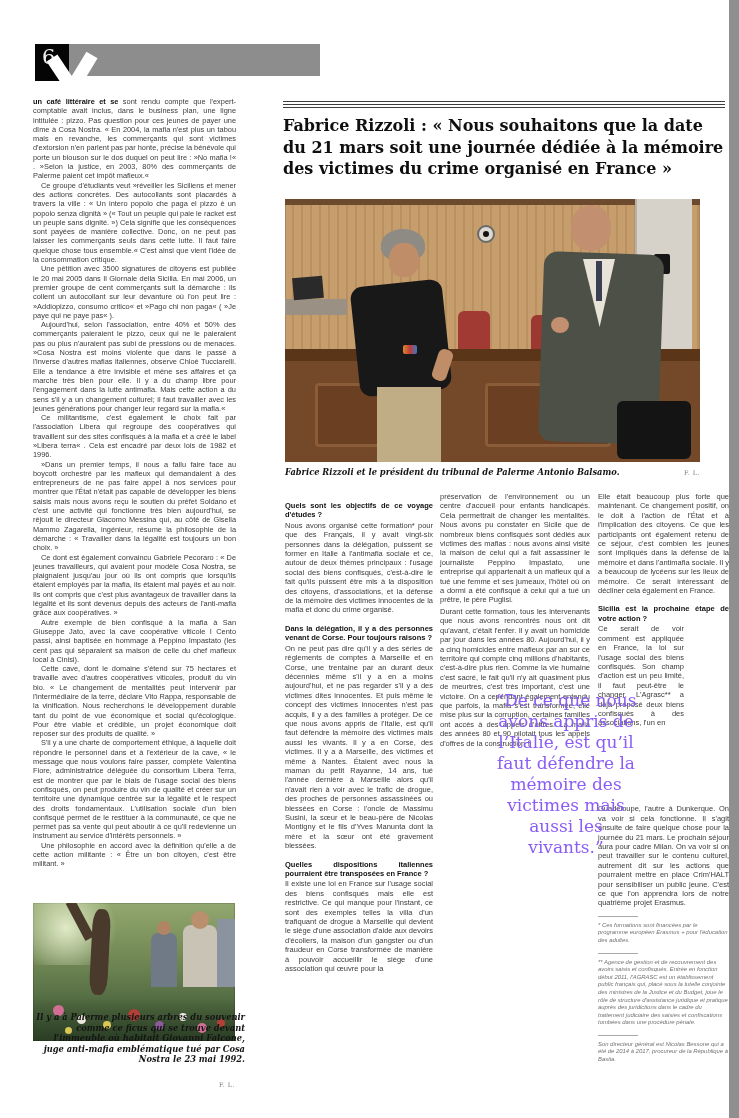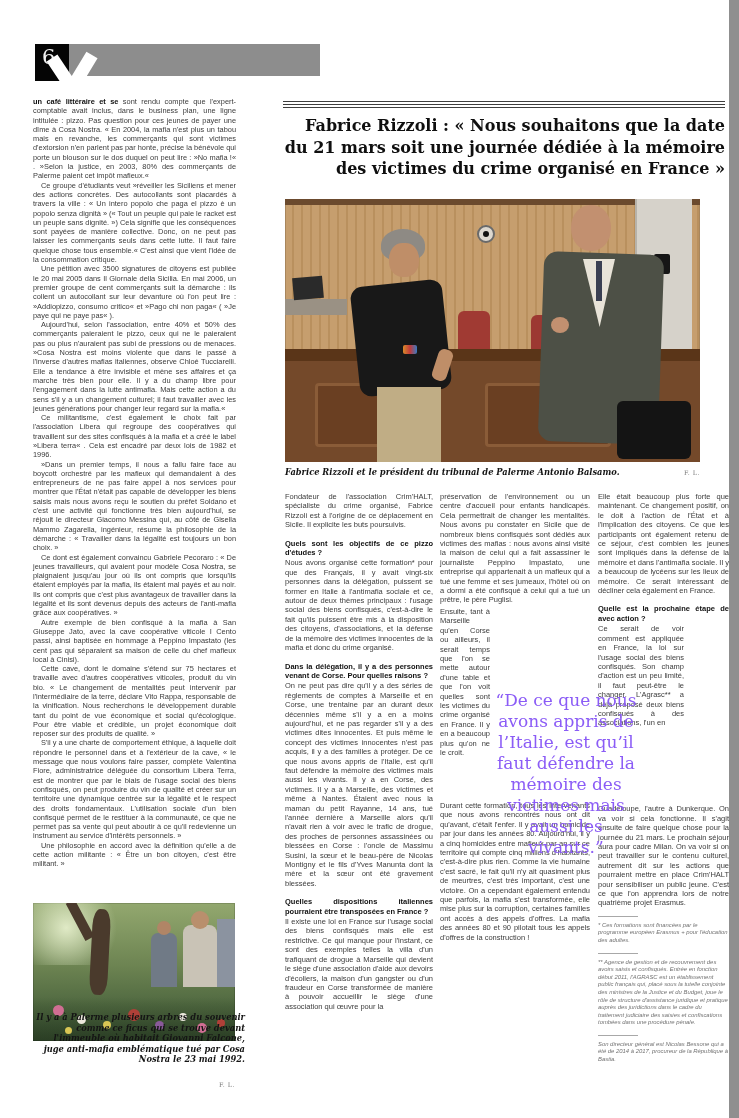--- a/index.html
+++ b/index.html
@@ -32,21 +32,21 @@
 
   
   .caption{font-family:"DejaVu Serif",serif;font-weight:bold;font-style:italic;
            font-size:8.3px;line-height:10.6px;color:#141414;}
   .credit{font-family:"DejaVu Serif",serif;font-size:6.3px;color:#777;letter-spacing:.5px;}
 
   
   .headwrap{left:283px;top:101px;width:442px;}
   .rule3{height:7px;background:repeating-linear-gradient(180deg,#3d3d3d 0 1px,transparent 1px 3px);margin-bottom:7px;}
   .headline{font-family:"DejaVu Serif",serif;font-weight:bold;font-size:16px;line-height:21.5px;
-            color:#0f0f0f;text-align:right;margin:0;}
+            color:#0f0f0f;text-align:left;margin:0;}
 
   
   .ivcol{color:#3c3c3c;font-size:7.5px;line-height:9.4px;text-align:justify;}
   .ivcol p{margin:0 0 2px 0;}
   .ivcol .q{font-weight:bold;color:#111;margin:9px 0 1px 0;}
   .cola{left:285px;top:492px;width:148px;}
   .colb{left:440px;top:492px;width:150px;}
   .colc{left:598px;top:492px;width:131px;}
   .narrow-b{width:50px;min-height:192px;}
   .narrow-c{width:86px;margin-left:auto;min-height:178px;}
@@ -182,38 +182,36 @@
     <div class="abs pm-tie" data-name="man-right-tie"></div>
     <div class="abs pm-head2" data-name="man-right-head"></div>
     <div class="abs pm-hand" data-name="man-right-hand"></div>
     <div class="abs pm-bag" data-name="briefcase"></div>
   </div>
 
   <div class="abs caption" style="left:285px;top:467px;width:360px;" data-name="photo-caption">Fabrice Rizzoli et le président du tribunal de Palerme Antonio Balsamo.</div>
   <div class="abs credit" style="left:640px;top:469px;width:60px;text-align:right;" data-name="photo-credit">F. L.</div>
 
   <div class="abs ivcol cola" data-name="interview-column-a">
-    <p data-name="interview-intro">Fondateur de l'association Crim'HALT, spécialiste du crime organisé, Fabrice Rizzoli est à l'origine de ce déplacement en Sicile. Il explicite les buts poursuivis.</p>
-    <p class="q" data-name="interview-question">Quels sont les objectifs de ce pizzo d'études ?</p>
+    <p class="q" data-name="interview-question">Quels sont les objectifs de ce voyage d'études ?</p>
     <p data-name="interview-answer">Nous avons organisé cette formation* pour que des Français, il y avait vingt-six personnes dans la délégation, puissent se former en Italie à l'antimafia sociale et ce, autour de deux thèmes principaux : l'usage social des biens confisqués, c'est-à-dire le fait qu'ils puissent être mis à la disposition des citoyens, d'associations, et la défense de la mémoire des victimes innocentes de la mafia et donc du crime organisé.</p>
-    <p class="q" data-name="interview-question">Dans la délégation, il y a des personnes venant de Corse. Pour quelles raisons ?</p>
+    <p class="q" data-name="interview-question">Dans la délégation, il y a des personnes venant de Corse. Pour toujours raisons ?</p>
     <p data-name="interview-answer">On ne peut pas dire qu'il y a des séries de règlements de comptes à Marseille et en Corse, une trentaine par an durant deux décennies même s'il y a en a moins aujourd'hui, et ne pas regarder s'il y a des victimes dites innocentes. Et puis même le concept des victimes innocentes n'est pas acquis, il y a des familles à protéger. De ce que nous avons appris de l'Italie, est qu'il faut défendre la mémoire des victimes mais aussi les vivants. Il y a en Corse, des victimes. Il y a à Marseille, des victimes et même à Nantes. Étaient avec nous la maman du petit Rayanne, 14 ans, tué l'année dernière à Marseille alors qu'il n'avait rien à voir avec le trafic de drogue, des proches de personnes assassinées ou blessées en Corse : l'oncle de Massimu Susini, la sœur et le beau-père de Nicolas Montigny et le fils d'Yves Manunta dont la mère et la sœur ont été gravement blessées.</p>
     <p class="q" data-name="interview-question">Quelles dispositions italiennes pourraient être transposées en France ?</p>
     <p data-name="interview-answer">Il existe une loi en France sur l'usage social des biens confisqués mais elle est restrictive. Ce qui manque pour l'instant, ce sont des exemples telles la villa d'un trafiquant de drogue à Marseille qui devient le siège d'une association d'aide aux devoirs d'écoliers, la maison d'un gangster ou d'un fraudeur en Corse transformée de manière à pouvoir accueillir le siège d'une association qui œuvre pour la</p>
   </div>
 
   <div class="abs ivcol colb" data-name="interview-column-b">
     <p data-name="interview-answer">préservation de l'environnement ou un centre d'accueil pour enfants handicapés. Cela permettrait de changer les mentalités. Nous avons pu constater en Sicile que de nombreux biens confisqués sont dédiés aux victimes des mafias : nous avons ainsi visité la maison de celui qui a fait assassiner le journaliste Peppino Impastato, une entreprise qui appartenait à un mafieux qui a tué une femme et ses jumeaux, l'hôtel où on a dormi a été confisqué à celui qui a tué un prêtre, le père Puglisi.</p>
-    <p class="narrow-b" data-name="interview-answer">Ensuite, tant à Marseille qu'en Corse ou ailleurs, il serait temps que l'on se mette autour d'une table et que l'on voit quelles sont les victimes du crime organisé en France. Il y en a beaucoup plus qu'on ne le croit.</p>
     <p data-name="interview-answer">Durant cette formation, tous les intervenants que nous avons rencontrés nous ont dit qu'avant, c'était l'enfer. Il y avait un homicide par jour dans les années 80. Aujourd'hui, il y a cinq homicides entre mafieux par an sur ce territoire qui compte cinq millions d'habitants, c'est-à-dire plus rien. Comme la vie humaine c'est sacré, le fait qu'il n'y ait quasiment plus de meurtres, c'est très important, c'est une victoire. On a cependant également entendu que parfois, la mafia s'est transformée, elle mise plus sur la corruption, certaines familles ont accès à des appels d'offres. La mafia des années 80 et 90 pilotait tous les appels d'offres de la construction !</p>
   </div>
 
   <div class="abs ivcol colc" data-name="interview-column-c">
     <p data-name="interview-answer">Elle était beaucoup plus forte que maintenant. Ce changement positif, on le doit à l'action de l'État et à l'implication des citoyens. Ce que les participants ont également retenu de ce séjour, c'est combien les jeunes sont impliqués dans la défense de la mémoire et dans l'antimafia sociale. Il y a beaucoup de lycéens sur les lieux de mémoire. Ce serait intéressant de décliner cela également en France.</p>
-    <p class="q" data-name="interview-question">Quelle est la prochaine étape de avec action ?</p>
+    <p class="q" data-name="interview-question">Sicilia est la prochaine étape de votre action ?</p>
     <p class="narrow-c" data-name="interview-answer">Ce serait de voir comment est appliquée en France, la loi sur l'usage social des biens confisqués. Son champ d'action est un peu limité, il faut peut-être le changer. L'Agrasc** a déjà proposé deux biens confisqués à des associations, l'un en</p>
     <p data-name="interview-answer">Guadeloupe, l'autre à Dunkerque. On va voir si cela fonctionne. Il s'agit ensuite de faire quelque chose pour la journée du 21 mars. Le prochain séjour aura pour cadre Milan. On va voir si on peut travailler sur le contenu culturel, autrement dit sur les actions que pourraient mettre en place Crim'HALT pour sensibiliser un public jeune. C'est ce que l'on apprendra lors de notre quatrième projet Erasmus.</p>
     <div class="fn-rule" data-name="footnote-rule"></div>
     <p class="fn" data-name="footnote">* Ces formations sont financées par le programme européen Erasmus + pour l'éducation des adultes.</p>
     <div class="fn-rule" data-name="footnote-rule"></div>
     <p class="fn" data-name="footnote">** Agence de gestion et de recouvrement des avoirs saisis et confisqués. Entrée en fonction début 2011, l'AGRASC est un établissement public français qui, placé sous la tutelle conjointe des ministres de la Justice et du Budget, joue le rôle de structure d'assistance juridique et pratique auprès des juridictions dans le cadre du traitement judiciaire des saisies et confiscations tombées dans une procédure pénale.</p>
     <div class="fn-rule" data-name="footnote-rule"></div>
     <p class="fn" data-name="footnote">Son directeur général est Nicolas Bessone qui a été de 2014 à 2017, procureur de la République à Bastia.</p>
   </div>
 

